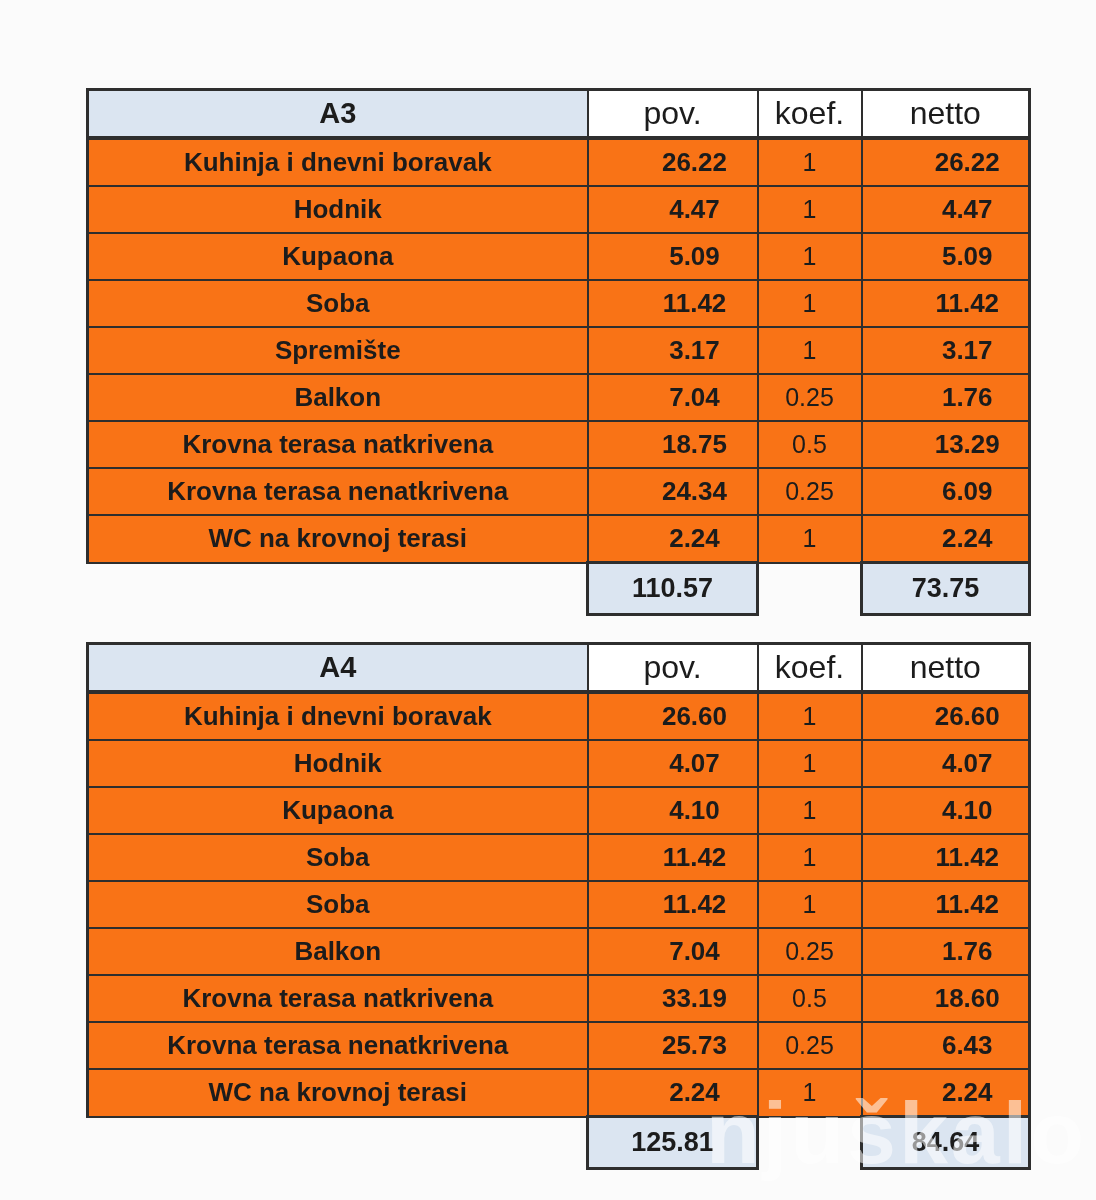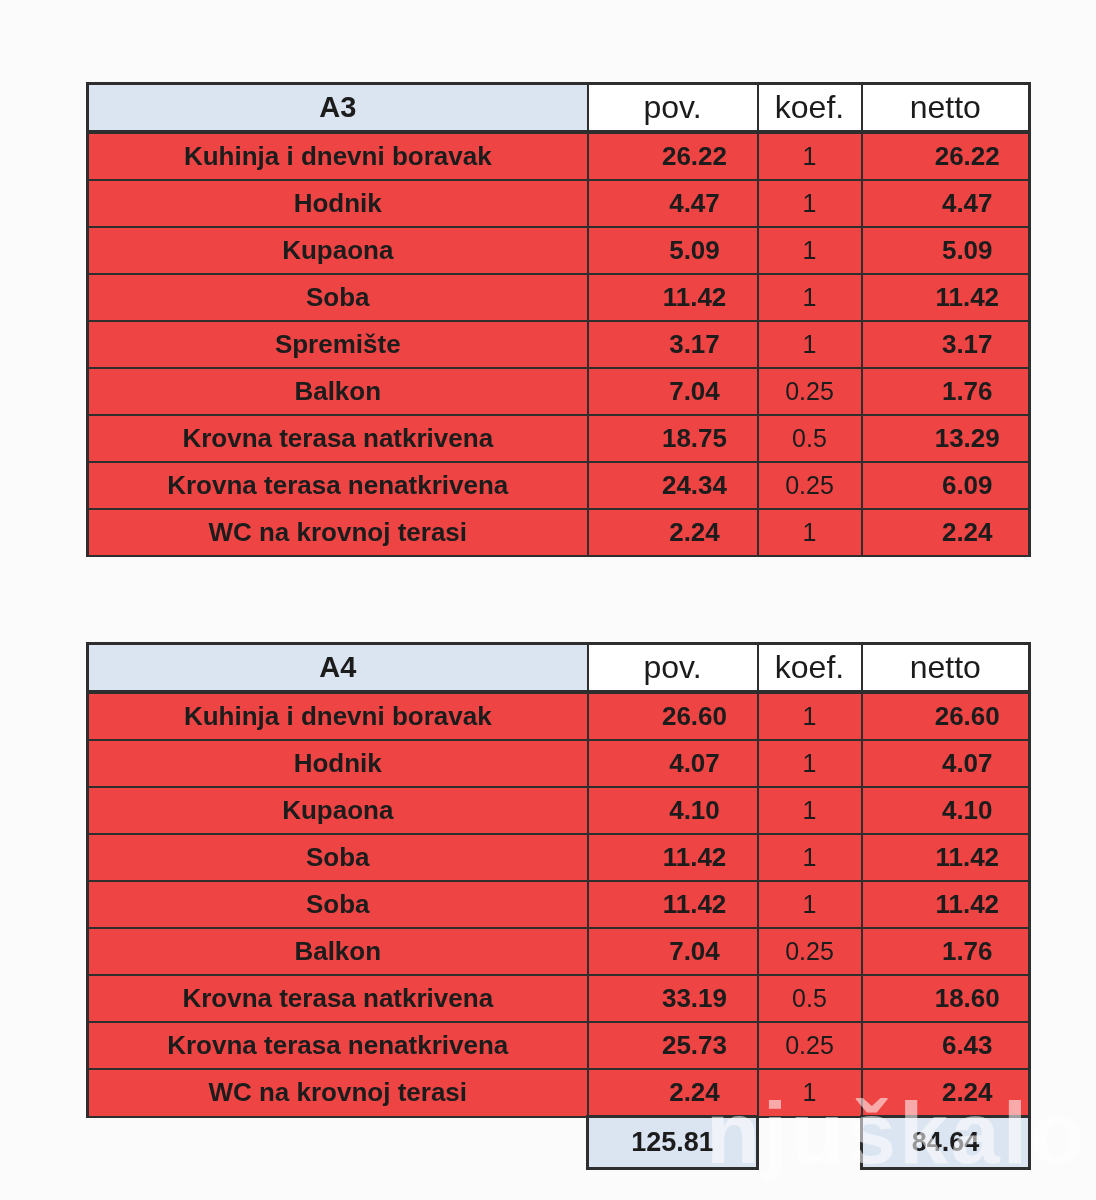--- a/index.html
+++ b/index.html
@@ -18,21 +18,21 @@
   .page {
     position: absolute;
     inset: 0;
   }
   table.area-table {
     border-collapse: collapse;
     table-layout: fixed;
     position: absolute;
     left: 86px;
   }
-  table.area-table[data-table="0"] { top: 82px; }
+  table.area-table[data-table="0"] { top: 88px; }
   table.area-table[data-table="1"] { top: 642px; }
 
   col.c-label { width: 500px; }
   col.c-pov   { width: 170px; }
   col.c-koef  { width: 104px; }
   col.c-netto { width: 168px; }
 
   .area-table th, .area-table td {
     border: 2px solid #2e2e2e;
     height: 45px;
@@ -50,21 +50,21 @@
   tr.head-row th.unit {
     background: #dbe5f1;
     font-size: 29px;
     font-weight: bold;
   }
   tr.head-row th.colhead {
     background: #ffffff;
     font-size: 32px;
     font-weight: normal;
   }
-  tr.data-row { background: #ef4444; }
+  tr.data-row { background: #f97316; }
   tr.data-row td.label {
     font-size: 26px;
     font-weight: bold;
   }
   tr.data-row td.num {
     font-size: 26px;
     font-weight: bold;
     padding-left: 44px;
   }
   tr.data-row td.koef {
@@ -164,20 +164,26 @@
           <td class="num pov">24.34</td>
           <td class="koef">0.25</td>
           <td class="num netto">6.09</td>
         </tr>
         <tr class="data-row">
           <td class="label">WC na krovnoj terasi</td>
           <td class="num pov">2.24</td>
           <td class="koef">1</td>
           <td class="num netto">2.24</td>
         </tr>
+        <tr class="total-row">
+          <td class="empty"></td>
+          <td class="box">110.57</td>
+          <td class="empty"></td>
+          <td class="box">73.75</td>
+        </tr>
       </tbody>
     </table>
 
   <table class="area-table" data-table="1">
     <colgroup>
       <col class="c-label">
         <col class="c-pov">
         <col class="c-koef">
         <col class="c-netto">
     </colgroup>

